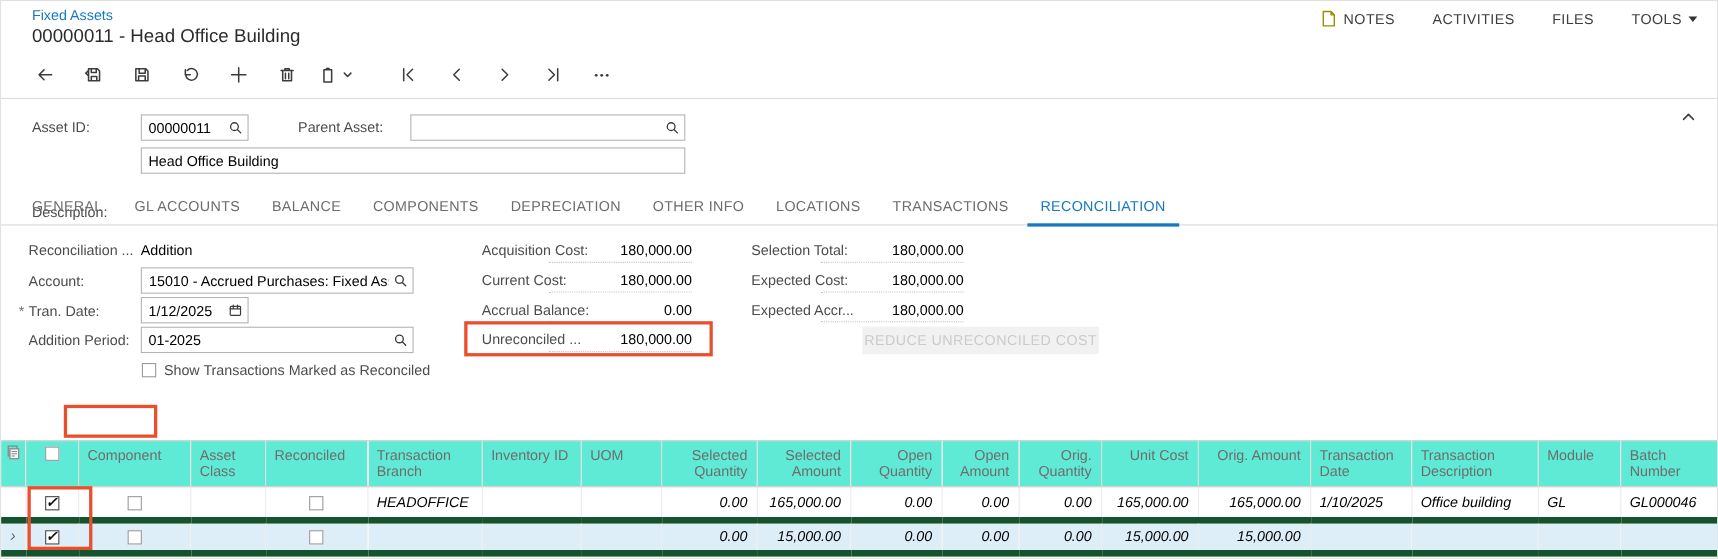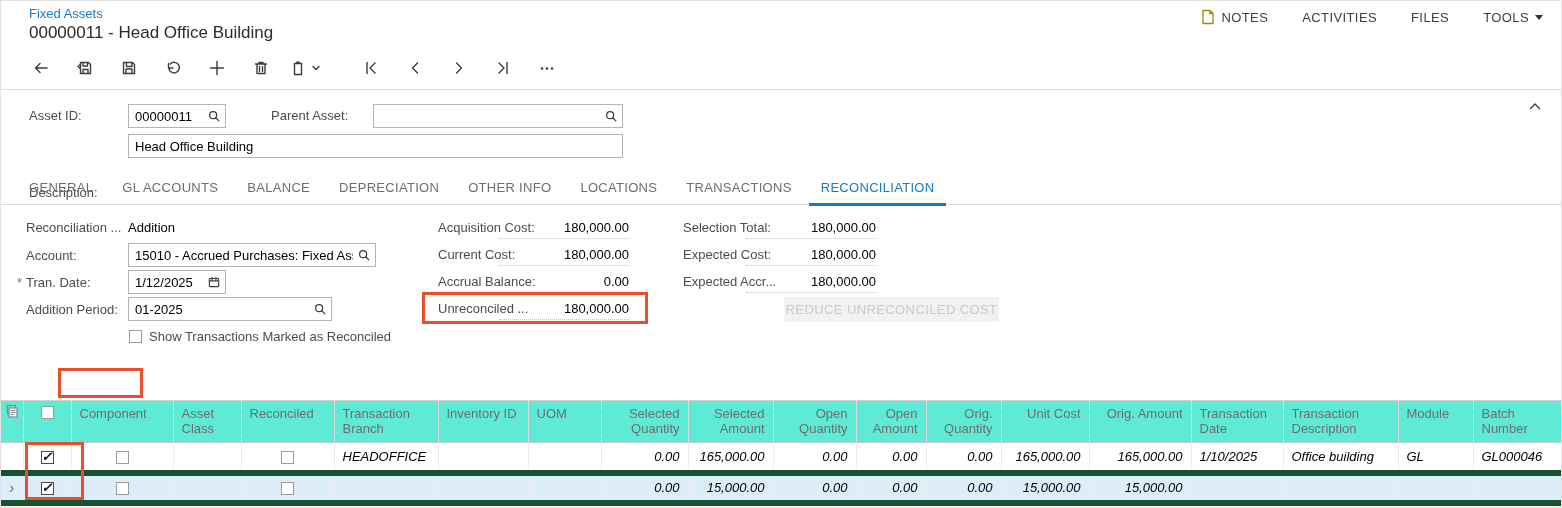--- a/index.html
+++ b/index.html
@@ -195,20 +195,21 @@
   <svg class="ico" width="16" height="14" viewBox="0 0 16 14">
       <path d="M3.5 9.5 L8 5 l4.5 4.5"></path>
     </svg>
 </div>
 
 <div class="abs tabs-border"></div>
 <div class="abs tabs">
   <div class="tab">GENERAL</div>
   <div class="tab">GL ACCOUNTS</div>
   <div class="tab">BALANCE</div>
+  <div class="tab">COMPONENTS</div>
   <div class="tab">DEPRECIATION</div>
   <div class="tab">OTHER INFO</div>
   <div class="tab">LOCATIONS</div>
   <div class="tab">TRANSACTIONS</div>
   <div class="tab active">RECONCILIATION</div>
 </div>
 
 <div class="abs flabel" style="left:25px; top:219px;">Reconciliation ...</div>
 <div class="abs" style="left:127px; top:219px; color:#000;">Addition</div>
 
@@ -229,21 +230,21 @@
   <input value="1/12/2025" style="">
   <span class="box-icon">
       <svg class="ico" width="14" height="14" viewBox="0 0 18 18">
         <rect x="3" y="4.5" width="12" height="10.5" rx="1"></rect>
         <path d="M3 7.5 h12 M6.5 3 v3 M11.5 3 v3"></path>
       </svg>
     </span>
 </div>
 
 <div class="abs flabel" style="left:25px; top:301px;">Addition Period:</div>
-<div class="abs inputbox" style="left:127px; top:296px; width:204px;">
+<div class="abs inputbox" style="left:127px; top:296px; width:248px;">
   <input value="01-2025" style="">
   <span class="box-icon">
       <svg class="ico" width="14" height="14" viewBox="0 0 16 16">
         <circle cx="7" cy="7" r="4"></circle>
         <path d="M10 10 l3.5 3.5"></path>
       </svg>
     </span>
 </div>
 
 <div class="abs" style="left:128px; top:328px; display:flex; align-items:center; gap:7px;">

